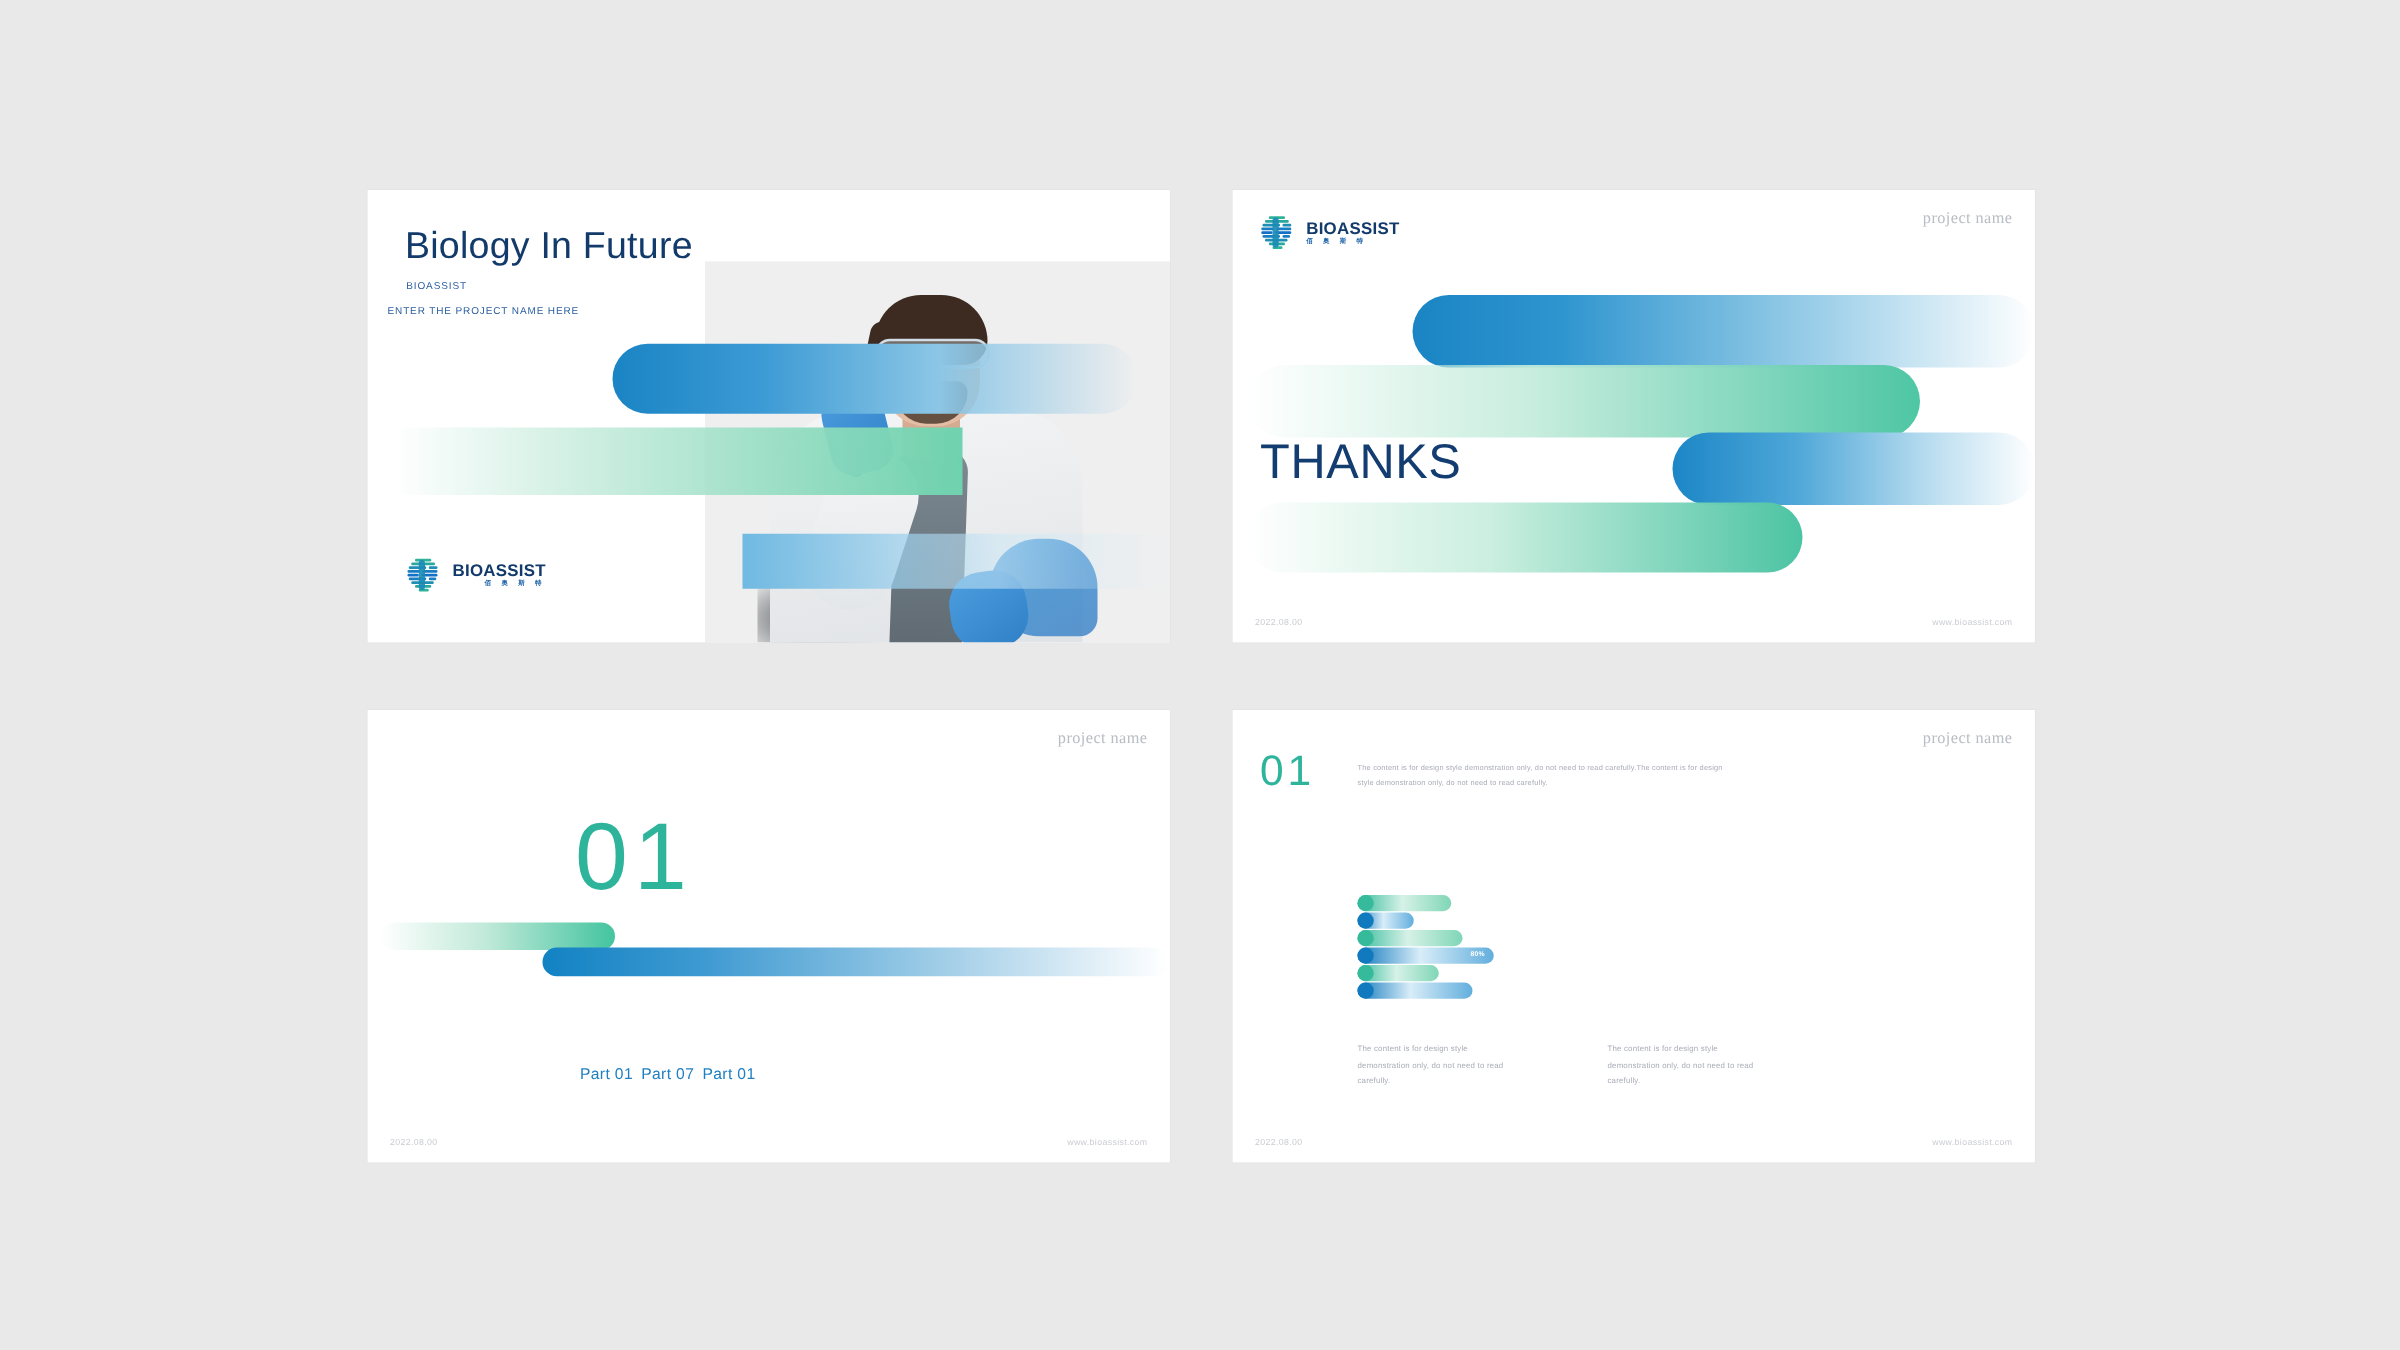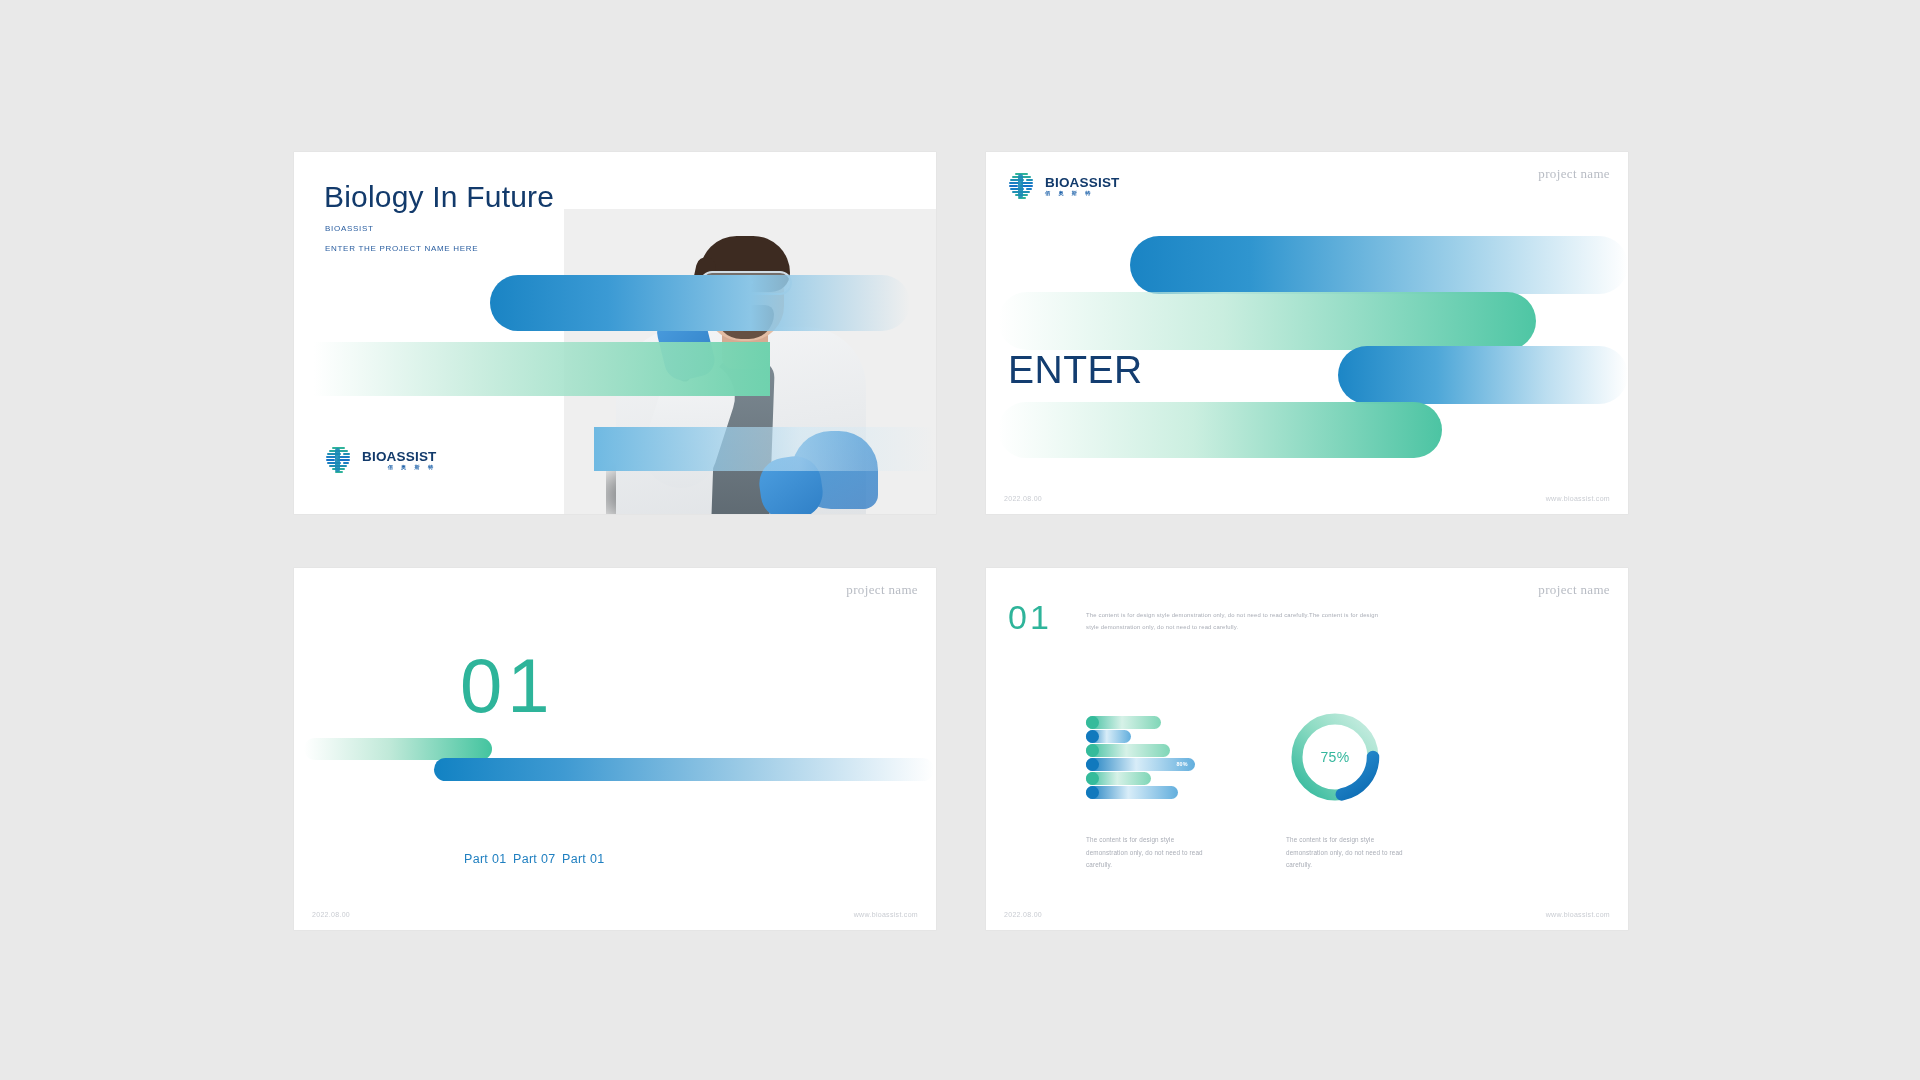--- a/index.html
+++ b/index.html
@@ -58,21 +58,21 @@
   #slide-cover .title {
     position: absolute; left: 30px; top: 28px;
     font-size: 30px; color: #123a6b; font-weight: 400;
     letter-spacing: .2px; font-family: "Liberation Sans", sans-serif;
   }
   #slide-cover .sub1 {
     position: absolute; left: 31px; top: 72px;
     font-size: 8px; color: #2a5ea0; letter-spacing: .7px;
   }
   #slide-cover .sub2 {
-    position: absolute; left: 31px; top: 92px;
+    position: absolute; left: 16px; top: 92px;
     font-size: 8px; color: #2a5ea0; letter-spacing: .7px;
   }
   #slide-cover .logo { left: 31px; top: 294px; }
 
   .cover-photo {
     position: absolute; left: 270px; top: 57px; width: 372px; height: 305px;
     overflow: hidden;
   }
   
   .ph-bg { position:absolute; inset:0; background:#efefef; }
@@ -342,21 +342,21 @@
       </span>
     </div>
 
     <div class="proj-name">project name</div>
 
     <div class="cap tk1"></div>
     <div class="cap tk2"></div>
     <div class="cap tk3"></div>
     <div class="cap tk4"></div>
 
-    <div class="thanks-word">ENTER</div>
+    <div class="thanks-word">THANKS</div>
 
     <div class="foot-date">2022.08.00</div>
     <div class="foot-url">www.bioassist.com</div>
   </div>
 
   <div class="slide" id="slide-section">
     <div class="proj-name">project name</div>
 
     <div class="big-num">01</div>
 
@@ -401,38 +401,20 @@
         <div class="bar-row bar-g" style="top: 56px;">
           <div class="bar-fill" style="width: 65.28px;"></div>
           <div class="bar-dot"></div>
         </div>
         <div class="bar-row bar-b" style="top: 70px;">
           <div class="bar-fill" style="width: 92.48px;"></div>
           <div class="bar-dot"></div>
         </div>
       </div>
 
-    <div class="donut-wrap">
-      <svg width="98" height="98" viewBox="0 0 98 98" aria-hidden="true">
-        <defs>
-          <linearGradient id="gtrack" x1="0" y1="1" x2="1" y2="0">
-            <stop offset="0%" stop-color="#2fb79a"></stop>
-            <stop offset="55%" stop-color="#8fdcc4"></stop>
-            <stop offset="100%" stop-color="#cdeee3"></stop>
-          </linearGradient>
-          <linearGradient id="garc" x1="0" y1="0" x2="0.6" y2="1">
-            <stop offset="0%" stop-color="#2b8fd0"></stop>
-            <stop offset="100%" stop-color="#0f6fb6"></stop>
-          </linearGradient>
-        </defs>
-        <circle cx="49" cy="49" r="38" fill="none" stroke="url(#gtrack)" stroke-width="11" stroke-linecap="round"></circle>
-        <path d="M 87 49 A 38 38 0 0 1 55.8 86.4" fill="none" stroke="url(#garc)" stroke-width="12.5" stroke-linecap="round"></path>
-      </svg>
-      <div class="donut-label">75%</div>
-    </div>
 
     <div class="cap-text cap-left">The content is for design style demonstration only, do not need to read carefully.</div>
     <div class="cap-text cap-right">The content is for design style demonstration only, do not need to read carefully.</div>
 
     <div class="foot-date">2022.08.00</div>
     <div class="foot-url">www.bioassist.com</div>
   </div>
 
 </div>
 

